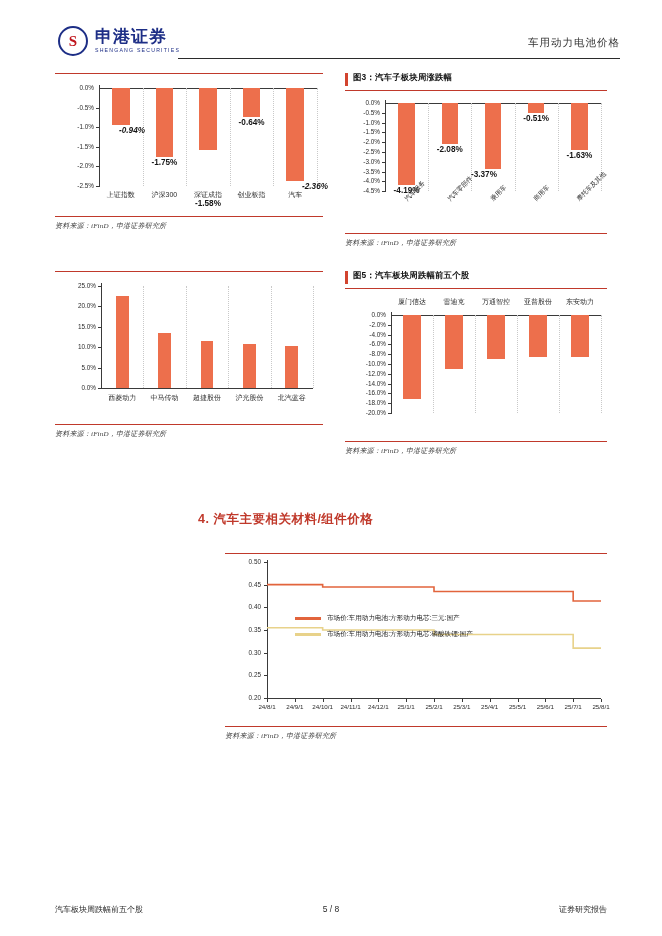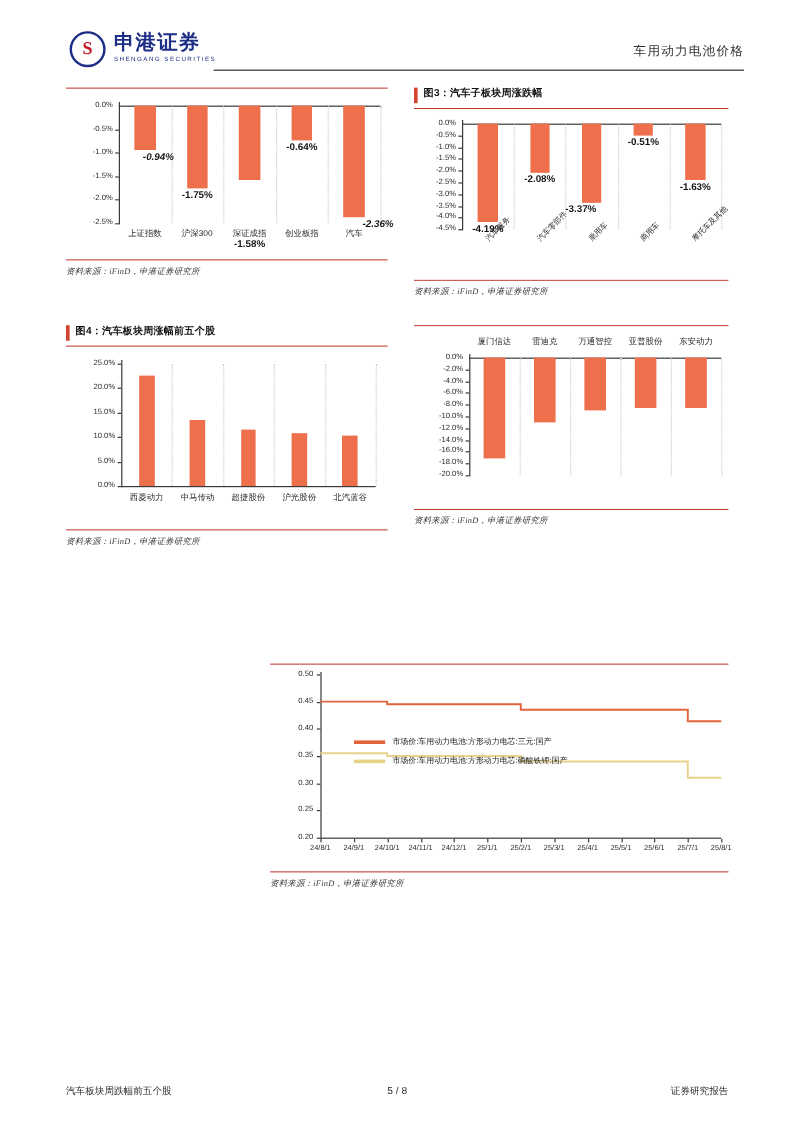--- a/index.html
+++ b/index.html
@@ -165,24 +165,20 @@
         <div class="gridv" style="left: 256px; top: 12px; height: 88px;"></div>
         <div class="bar" style="left: 226.192px; top: 12px; width: 16.416px; height: 47.3244px;"></div>
         <div class="bar-lbl" style="left: 212.4px; top: 60.3244px; width: 44px; text-align: center;">-1.63%</div>
         <div class="cat-rot" style="left: 230.4px; top: 106px;">摩托车及其他</div>
       </div>
     <div class="fig-foot-rule"></div>
     <div class="fig-src">资料来源：iFinD，申港证券研究所</div>
   </div>
 
   <div class="fig" id="fig4" style="left:55px;top:270px;width:268px;">
-    <div class="fig-head">
-      <div class="fig-accent"></div>
-      <div class="fig-title"><span>图4：</span><span>汽车板块周涨幅前五个股</span></div>
-    </div>
     <div class="fig-rule"></div>
     <div class="fig-body" style="height:152px;">
         <div class="axis-v" style="left: 46px; top: 11px; height: 106px;"></div>
         <div class="axis-h" style="left: 46px; top: 116px; width: 212px;"></div>
         <div class="ytick" style="left: 0px; top: 10px; width: 41px;">25.0%</div>
         <div class="tickmark" style="left: 43px; top: 14px;"></div>
         <div class="ytick" style="left: 0px; top: 30.4px; width: 41px;">20.0%</div>
         <div class="tickmark" style="left: 43px; top: 34.4px;"></div>
         <div class="ytick" style="left: 0px; top: 50.8px; width: 41px;">15.0%</div>
         <div class="tickmark" style="left: 43px; top: 54.8px;"></div>
@@ -206,20 +202,24 @@
         <div class="cat" style="left: 164.4px; top: 121px; width: 60px;">沪光股份</div>
         <div class="gridv" style="left: 258px; top: 14px; height: 102px;"></div>
         <div class="bar" style="left: 230.44px; top: 73.568px; width: 12.72px; height: 42.432px;"></div>
         <div class="cat" style="left: 206.8px; top: 121px; width: 60px;">北汽蓝谷</div>
       </div>
     <div class="fig-foot-rule"></div>
     <div class="fig-src">资料来源：iFinD，申港证券研究所</div>
   </div>
 
   <div class="fig" id="fig5" style="left:345px;top:270px;width:262px;">
+    <div class="fig-head">
+      <div class="fig-accent"></div>
+      <div class="fig-title"><span>图5：</span><span>汽车板块周跌幅前五个股</span></div>
+    </div>
     <div class="fig-rule"></div>
     <div class="fig-body" style="height:152px;">
         <div class="axis-v" style="left: 46px; top: 23px; height: 102px;"></div>
         <div class="axis-h" style="left: 46px; top: 26px; width: 210px;"></div>
         <div class="ytick" style="left: 0px; top: 22px; width: 41px;">0.0%</div>
         <div class="ytick" style="left: 0px; top: 31.8px; width: 41px;">-2.0%</div>
         <div class="tickmark" style="left: 43px; top: 35.8px;"></div>
         <div class="ytick" style="left: 0px; top: 41.6px; width: 41px;">-4.0%</div>
         <div class="tickmark" style="left: 43px; top: 45.6px;"></div>
         <div class="ytick" style="left: 0px; top: 51.4px; width: 41px;">-6.0%</div>
@@ -251,20 +251,21 @@
         <div class="bar" style="left: 184.18px; top: 26px; width: 17.64px; height: 42.14px;"></div>
         <div class="cat" style="left: 163px; top: 8px; width: 60px;">亚普股份</div>
         <div class="gridv" style="left: 256px; top: 26px; height: 98px;"></div>
         <div class="bar" style="left: 226.18px; top: 26px; width: 17.64px; height: 41.65px;"></div>
         <div class="cat" style="left: 205px; top: 8px; width: 60px;">东安动力</div>
       </div>
     <div class="fig-foot-rule"></div>
     <div class="fig-src">资料来源：iFinD，申港证券研究所</div>
   </div>
 
+  <div class="sec-h" style="left:198px;top:511px;">4. 汽车主要相关材料/组件价格</div>
 
   <div class="fig" id="fig6" style="left:225px;top:552px;width:382px;">
     <div class="fig-rule"></div>
     <div class="fig-body" style="height:172px;">
         <div class="axis-v" style="left: 42px; top: 6px; height: 139px; width: 1.4px;"></div>
         <div class="axis-h" style="left: 42px; top: 144px; width: 334px; height: 1.2px;"></div>
         <div class="ytick" style="left: 0px; top: 4px; width: 36px;">0.50</div>
         <div class="tickmark" style="left: 39px; top: 8px;"></div>
         <div class="ytick" style="left: 0px; top: 26.6667px; width: 36px;">0.45</div>
         <div class="tickmark" style="left: 39px; top: 30.6667px;"></div>

